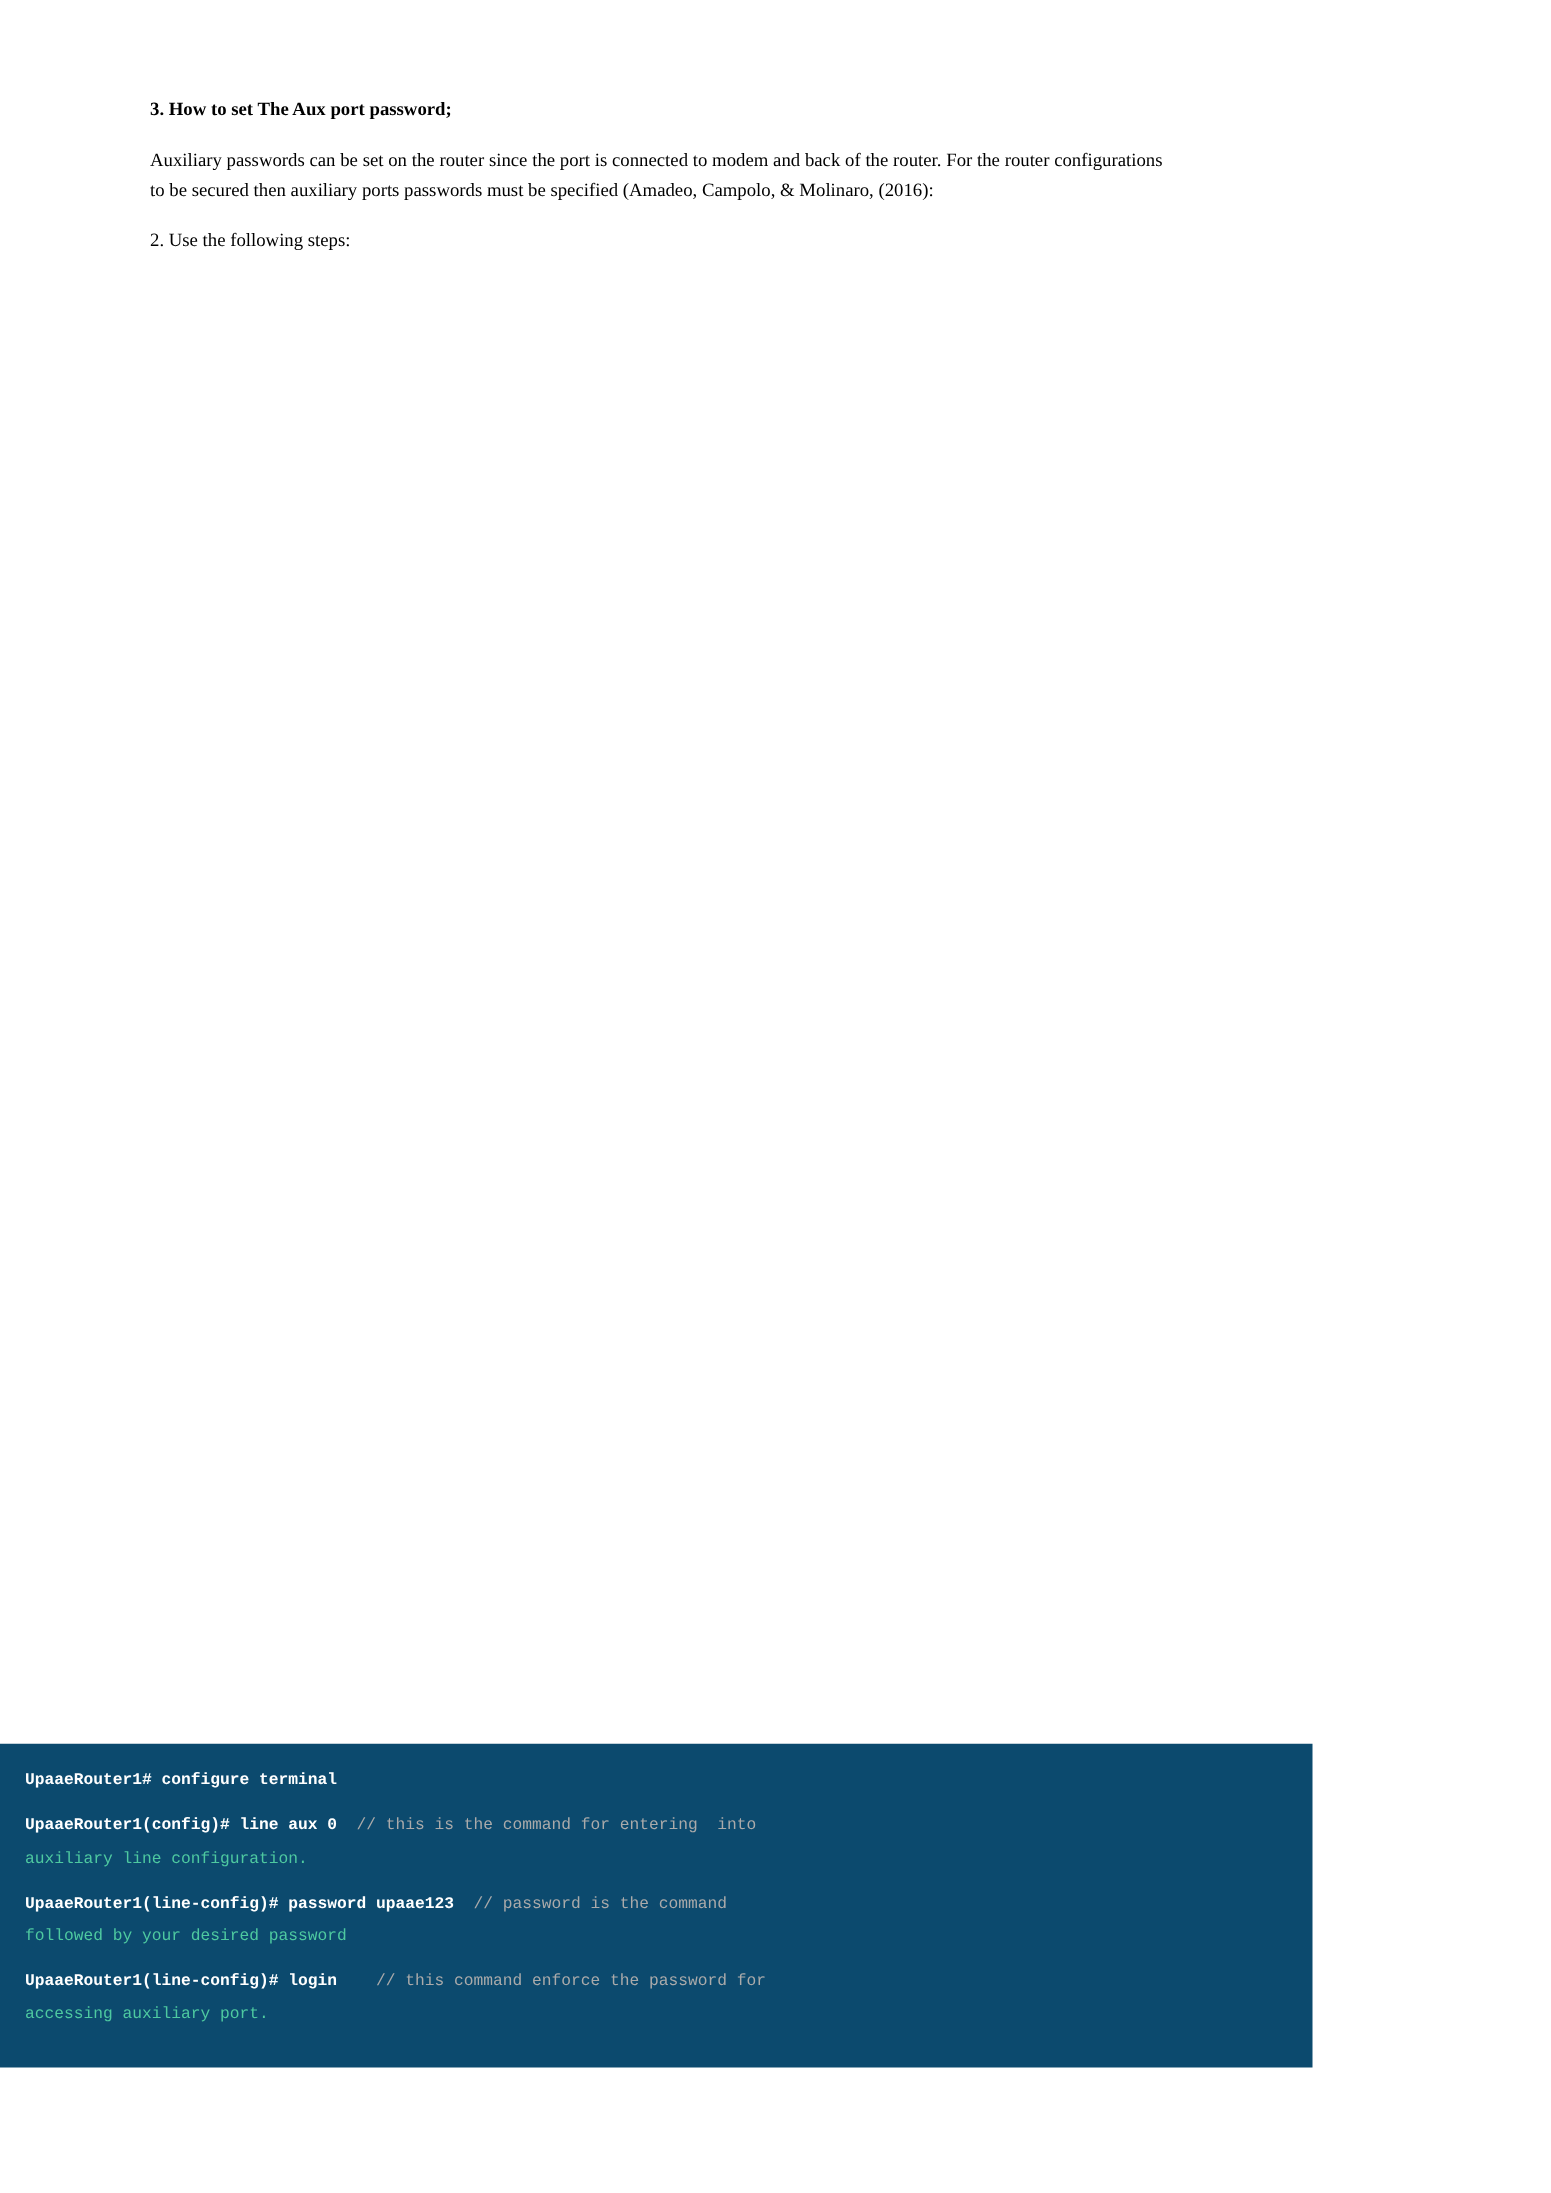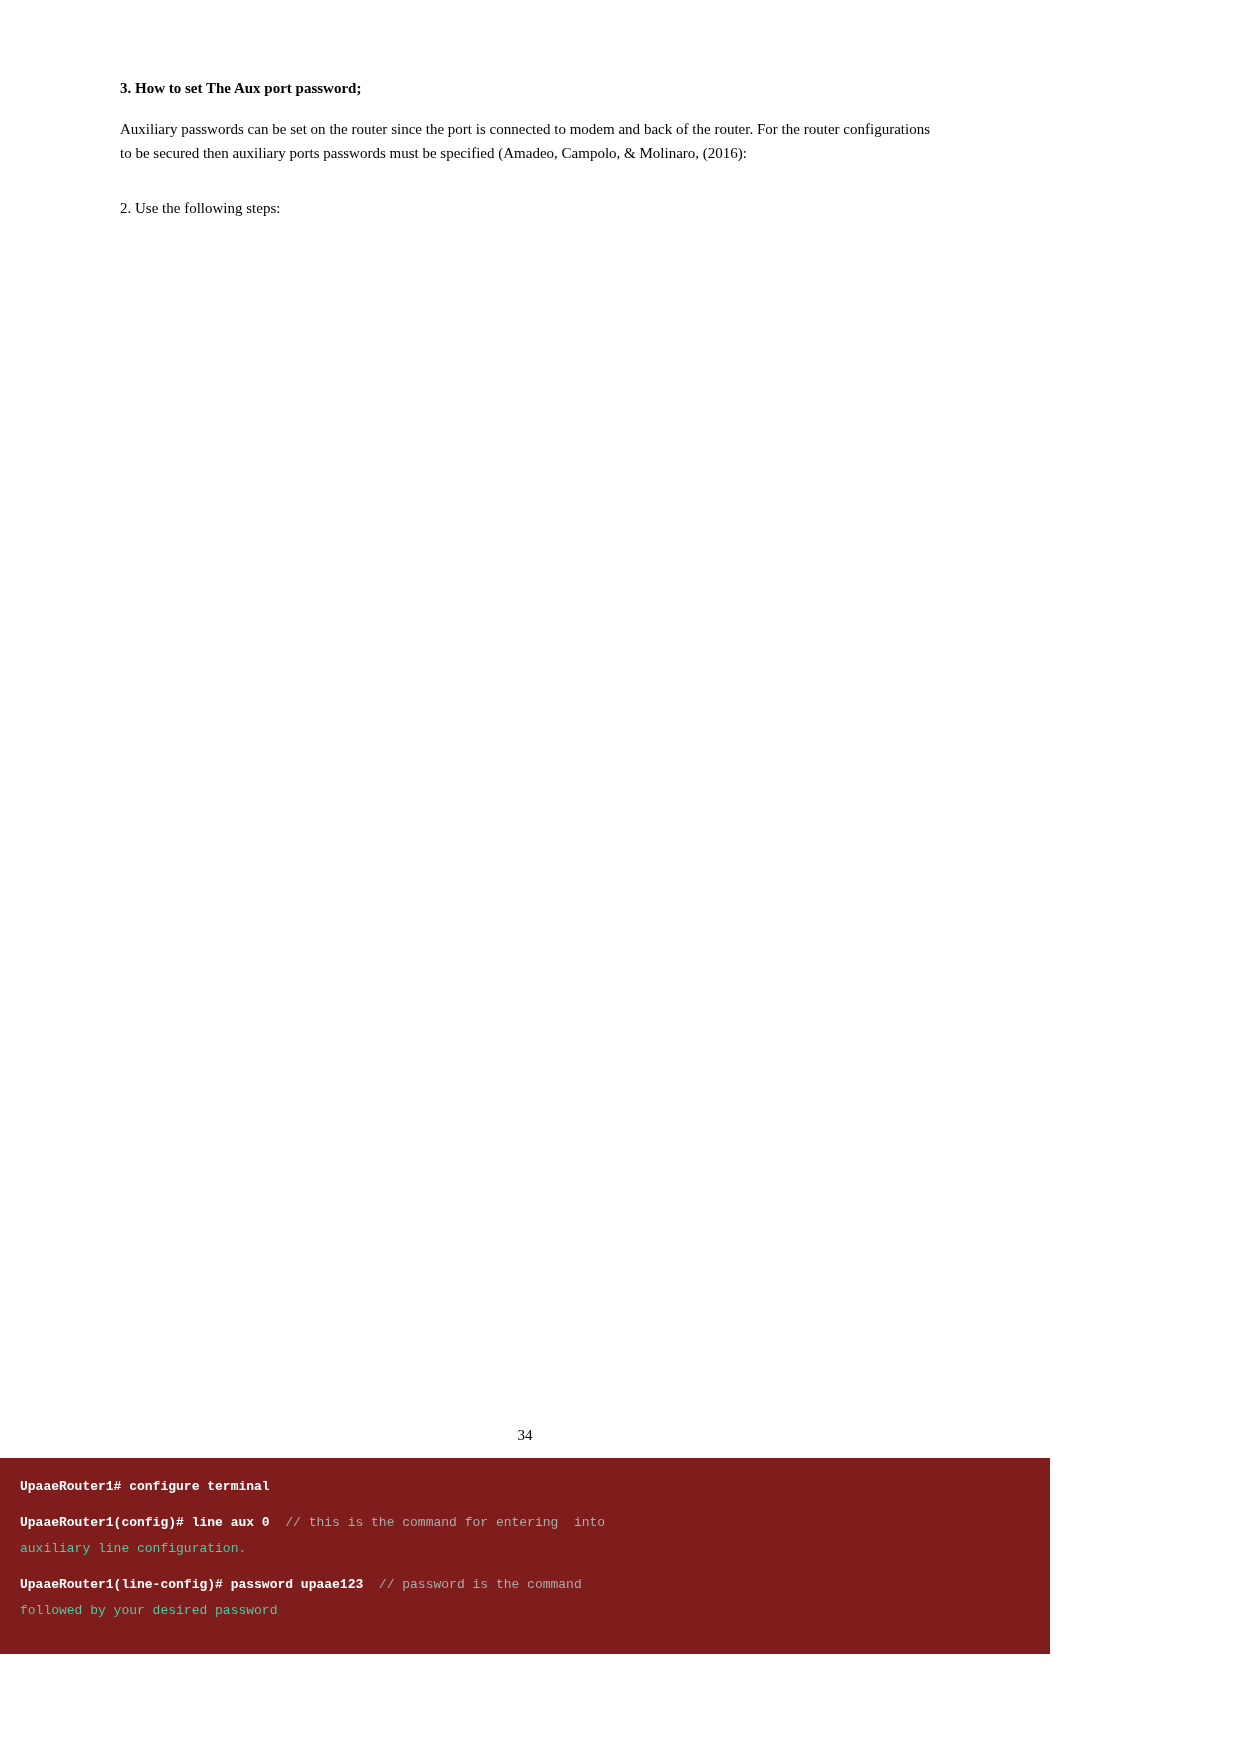--- a/index.html
+++ b/index.html
@@ -28,41 +28,41 @@
 
     .section-heading {
       font-weight: bold;
       font-size: 15px;
       margin-bottom: 20px;
     }
 
     .body-text {
       font-size: 15px;
       line-height: 1.6;
-      margin-bottom: 31px;
+      margin-bottom: 16px;
       text-align: justify;
     }
 
     .list-item {
       font-size: 15px;
       line-height: 1.6;
       margin-bottom: 16px;
     }
 
     .page-number {
       text-align: center;
       font-size: 15px;
       position: absolute;
       bottom: 310px;
       left: 0;
       right: 0;
     }
 
     .code-block {
-      background-color: #7f1d1d;
+      background-color: #0c4a6e;
       color: #cccccc;
       font-family: "Courier New", Courier, monospace;
       font-size: 13px;
       padding: 18px 20px;
       position: absolute;
       bottom: 100px;
       left: 0;
       right: 0;
       line-height: 1.7;
     }
@@ -131,16 +131,25 @@
     <div class="code-section">
       <div class="code-line">
         <span class="code-command">UpaaeRouter1(line-config)# password upaae123</span>
           <span class="code-comment">  // password is the command</span>
       </div>
       <div class="code-line">
         <span class="code-continuation">followed by your desired password</span>
       </div>
     </div>
 
+    <div class="code-section">
+      <div class="code-line">
+        <span class="code-command">UpaaeRouter1(line-config)# login</span>
+          <span class="code-comment">    // this command enforce the password for</span>
+      </div>
+      <div class="code-line">
+        <span class="code-continuation">accessing auxiliary port.</span>
+      </div>
+    </div>
 
   </div>
 
 </div>
 
 </body></html>

